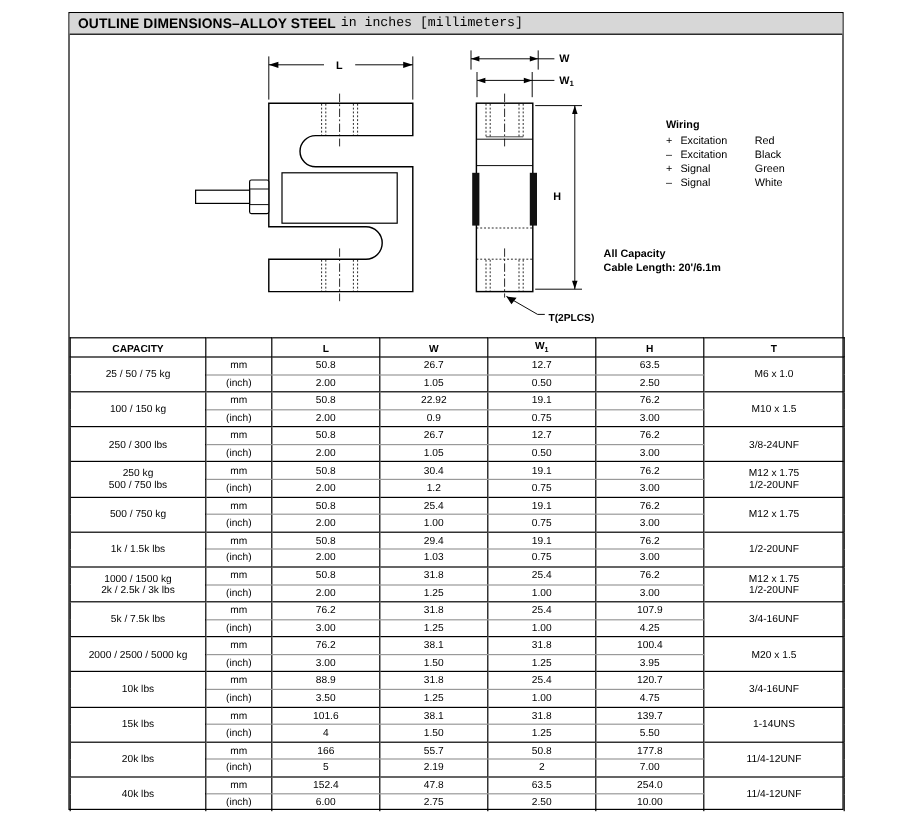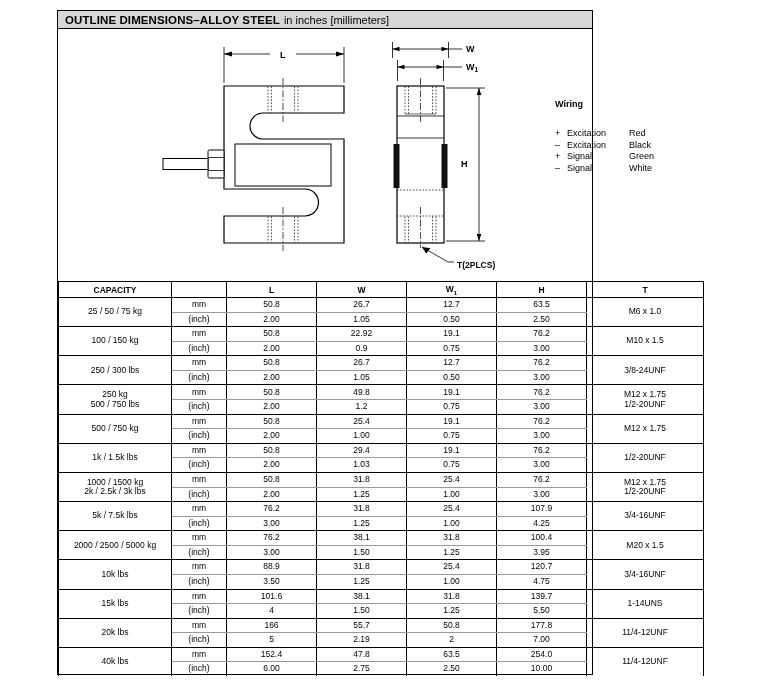--- a/index.html
+++ b/index.html
@@ -2,36 +2,36 @@
 <html><head>
 <meta charset="utf-8">
 <style>
   html,body { margin:0; padding:0; }
   body {
     width:757px; height:682px; background:#ffffff; position:relative;
     font-family:"Liberation Sans", sans-serif; color:#000;
     -webkit-font-smoothing:antialiased;
   }
   .page-box {
-    position:absolute; left:57px; top:10px; width:536px; height:665px;
+    position:absolute; left:57px; top:10px; width:646px; height:665px;
     border:1.5px solid #000; box-sizing:border-box; background:#fff;
   }
   
   .title-bar {
     height:18px; background:#d7d7d7; border-bottom:1.5px solid #000;
     display:flex; align-items:center; padding-left:7px; box-sizing:border-box;
     white-space:nowrap; overflow:hidden;
   }
   .title-bold { font-weight:bold; font-size:11.5px; letter-spacing:.1px; }
-  .title-normal { font-size:11px; margin-left:4px; }
+  .title-normal { font-size:11px; margin-left:4px;font-family:Liberation Mono, monospace; }
   
   .diagram-area { position:relative; height:252px; }
   .diagram-area svg { position:absolute; left:0; top:0; }
   .wiring { position:absolute; left:497px; top:70px; font-size:9px; line-height:11px; }
-  .wiring-heading { font-weight:bold; margin-bottom:18px; }
+  .wiring-heading { font-weight:bold; margin-bottom:2px; }
   .wiring-row { display:grid; grid-template-columns:12px 62px auto; line-height:11.5px; }
   .cable-note { position:absolute; left:445px; top:177px; font-weight:bold; font-size:9px; line-height:11.5px; }
   
   table.dims {
     width:646px; height:395px; border-collapse:collapse; table-layout:fixed;
     font-size:8.5px; border-top:1.5px solid #000;
   }
   table.dims col.c-cap { width:113px; }
   table.dims col.c-unit { width:55px; }
   table.dims col.c-dim { width:90px; }
@@ -185,20 +185,24 @@
         <span>Signal</span>
         <span>Green</span>
       </div>
       <div class="wiring-row">
         <span>–</span>
         <span>Signal</span>
         <span>White</span>
       </div>
     </div>
 
+    <div class="cable-note">
+      <div>All Capacity</div>
+      <div>Cable Length: 20'/6.1m</div>
+    </div>
   </div>
 
   <table class="dims">
     <colgroup>
       <col class="c-cap">
         <col class="c-unit">
         <col class="c-dim">
         <col class="c-dim">
         <col class="c-dim">
         <col class="c-dim">
@@ -261,21 +265,21 @@
           <td class="unit">(inch)</td>
           <td class="dim">2.00</td>
           <td class="dim">1.05</td>
           <td class="dim">0.50</td>
           <td class="dim">3.00</td>
         </tr>
         <tr class="row-mm">
           <td class="cap" rowspan="2">250 kg<br>500 / 750 lbs</td>
           <td class="unit">mm</td>
           <td class="dim">50.8</td>
-          <td class="dim">49.8</td>
+          <td class="dim">30.4</td>
           <td class="dim">19.1</td>
           <td class="dim">76.2</td>
           <td class="tcol" rowspan="2">M12 x 1.75<br>1/2-20UNF</td>
         </tr>
         <tr class="row-inch">
           <td class="unit">(inch)</td>
           <td class="dim">2.00</td>
           <td class="dim">1.2</td>
           <td class="dim">0.75</td>
           <td class="dim">3.00</td>

